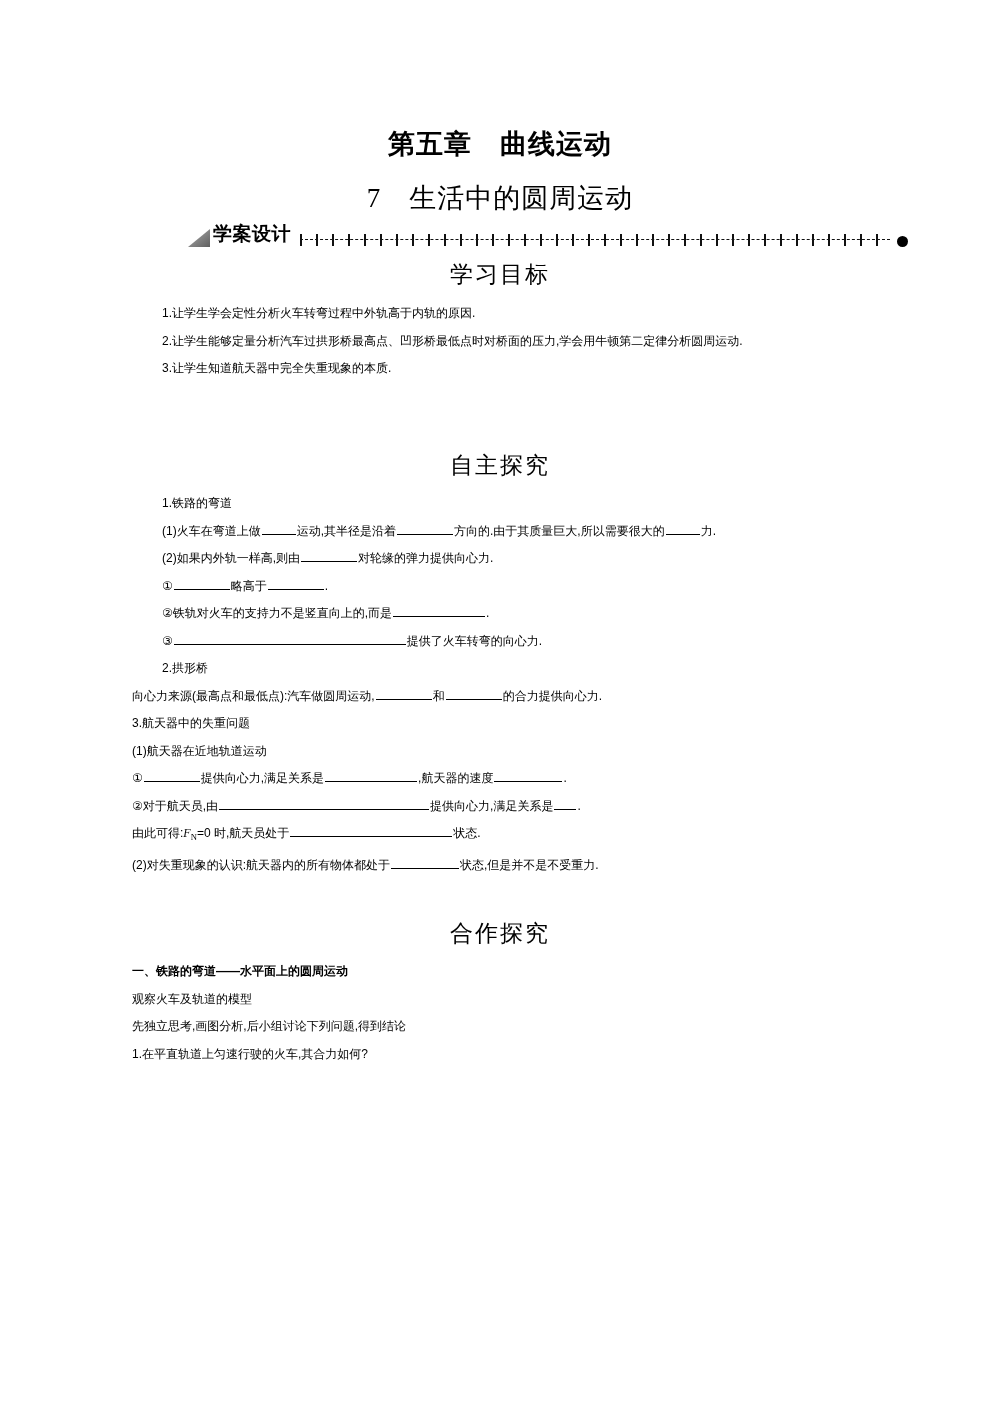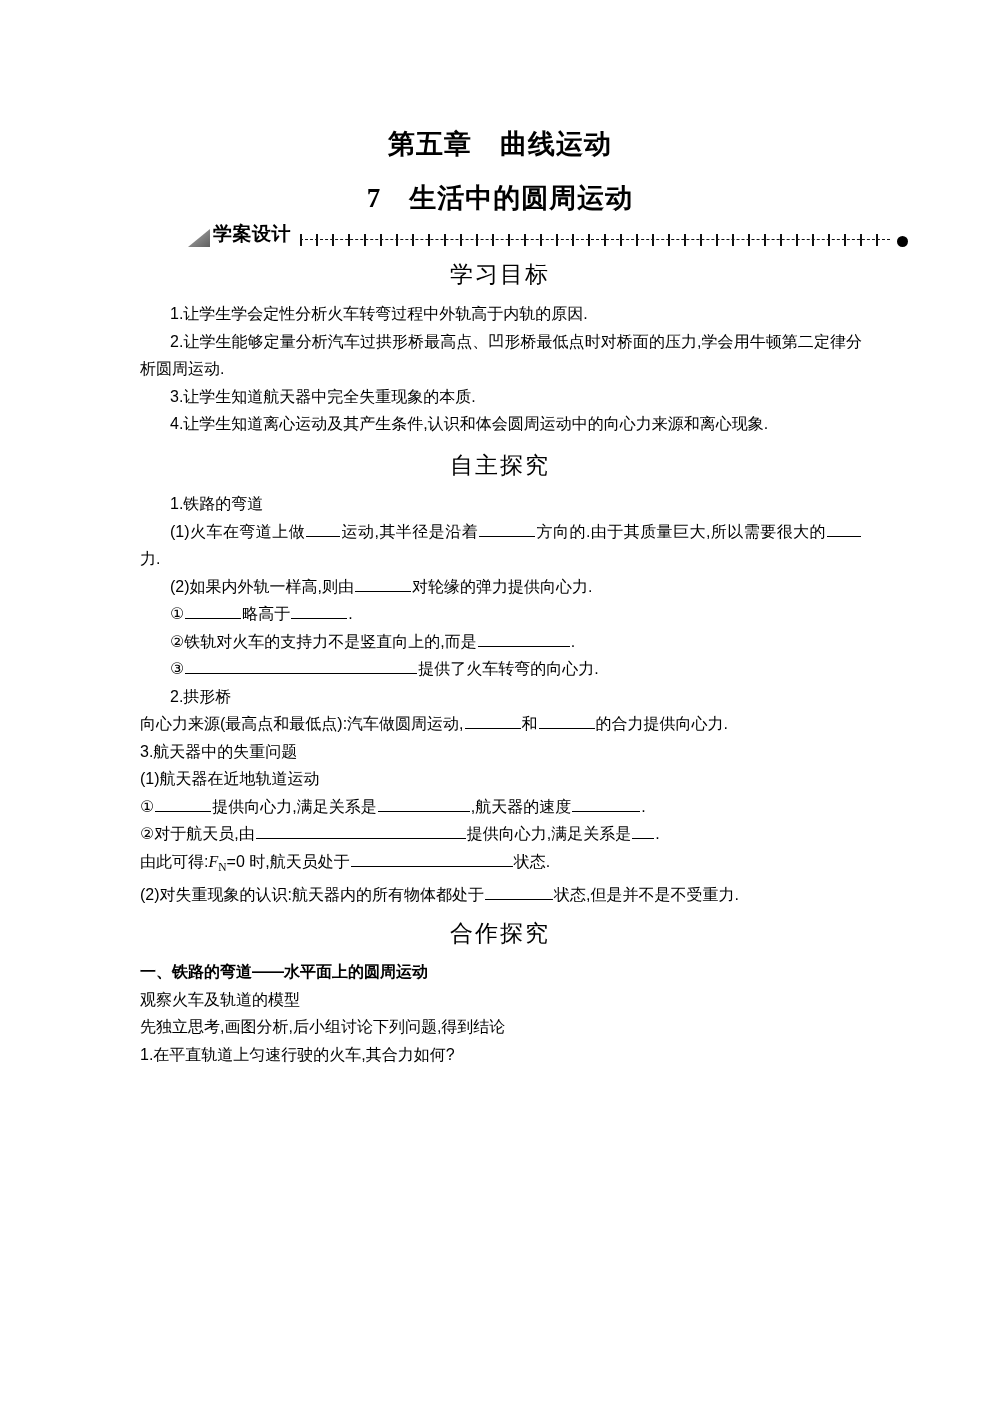--- a/index.html
+++ b/index.html
@@ -38,21 +38,21 @@
     letter-spacing: 1px;
     white-space: pre;
   }
   .lesson-title {
     position: absolute;
     left: 0;
     top: 180px;
     width: 1000px;
     text-align: center;
     font-family: "Liberation Serif", "DejaVu Serif", serif;
-    font-weight: bold;
+    font-weight: normal;
     font-size: 27px;
     letter-spacing: 1px;
     white-space: pre;
   }
 
   
   .banner {
     position: absolute;
     left: 188px;
     top: 221px;
@@ -121,24 +121,24 @@
     font-family: "Liberation Sans", "DejaVu Sans", sans-serif;
     font-weight: normal;
     font-size: 23px;
     letter-spacing: 2px;
     white-space: pre;
   }
 
   
   .body-block {
     position: absolute;
-    left: 140px;
+    left: 132px;
     width: 722px;
     font-family: "Liberation Sans", "DejaVu Sans", sans-serif;
-    font-size: 16px;
+    font-size: 12px;
     line-height: 27.5px;
     text-align: justify;
     white-space: normal;
   }
   .p { margin: 0; text-indent: 0; }
   .p-indent { margin: 0; text-indent: 30px; }
   .fml { font-family: "Liberation Serif","DejaVu Serif",serif; font-style: italic; }
   .fml sub { font-style: normal; font-size: 0.72em; }
   .blank {
     display: inline-block;
@@ -169,21 +169,20 @@
     <span class="banner-label">学案设计</span>
     <span class="banner-rail"></span>
     <span class="banner-dot"></span>
   </div>
 
   <div class="sec-head" style="top:259px;">学习目标</div>
   <div class="body-block" style="top:300px;">
     <p class="p-indent">1.让学生学会定性分析火车转弯过程中外轨高于内轨的原因.</p>
     <p class="p-indent">2.让学生能够定量分析汽车过拱形桥最高点、凹形桥最低点时对桥面的压力,学会用牛顿第二定律分析圆周运动.</p>
     <p class="p-indent">3.让学生知道航天器中完全失重现象的本质.</p>
-    <p class="p-indent">4.让学生知道离心运动及其产生条件,认识和体会圆周运动中的向心力来源和离心现象.</p>
   </div>
 
   <div class="sec-head" style="top:450px;">自主探究</div>
   <div class="body-block" style="top:490px;">
 
     <p class="p-indent">1.铁路的弯道</p>
 
     <p class="p-indent"><span>(1)火车在弯道上做</span><span class="blank b3"></span><span>运动,其半径是沿着</span><span class="blank b5"></span><span>方向的.由于其质量巨大,所以需要很大的</span><span class="blank b3"></span><span>力.</span></p>
 
     <p class="p-indent"><span>(2)如果内外轨一样高,则由</span><span class="blank b5"></span><span>对轮缘的弹力提供向心力.</span></p>

